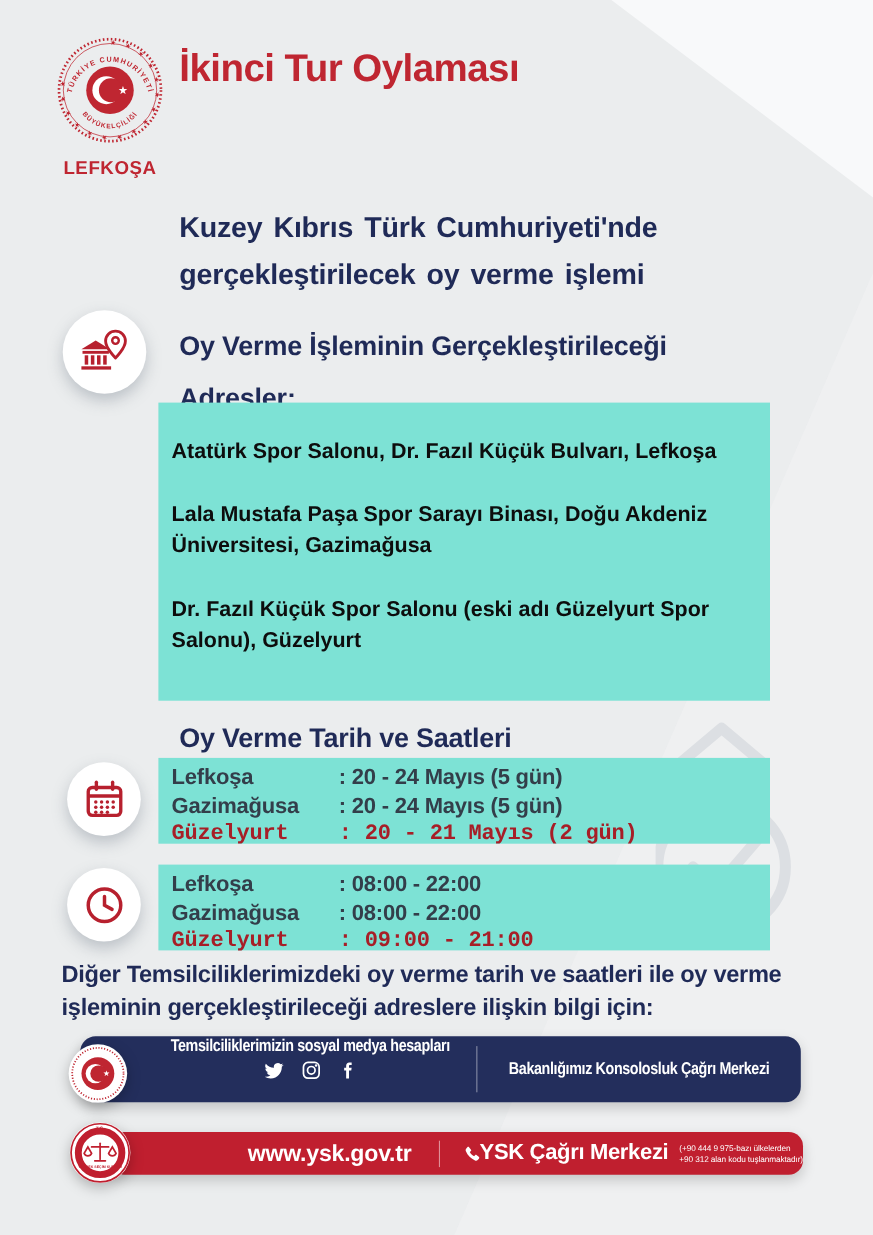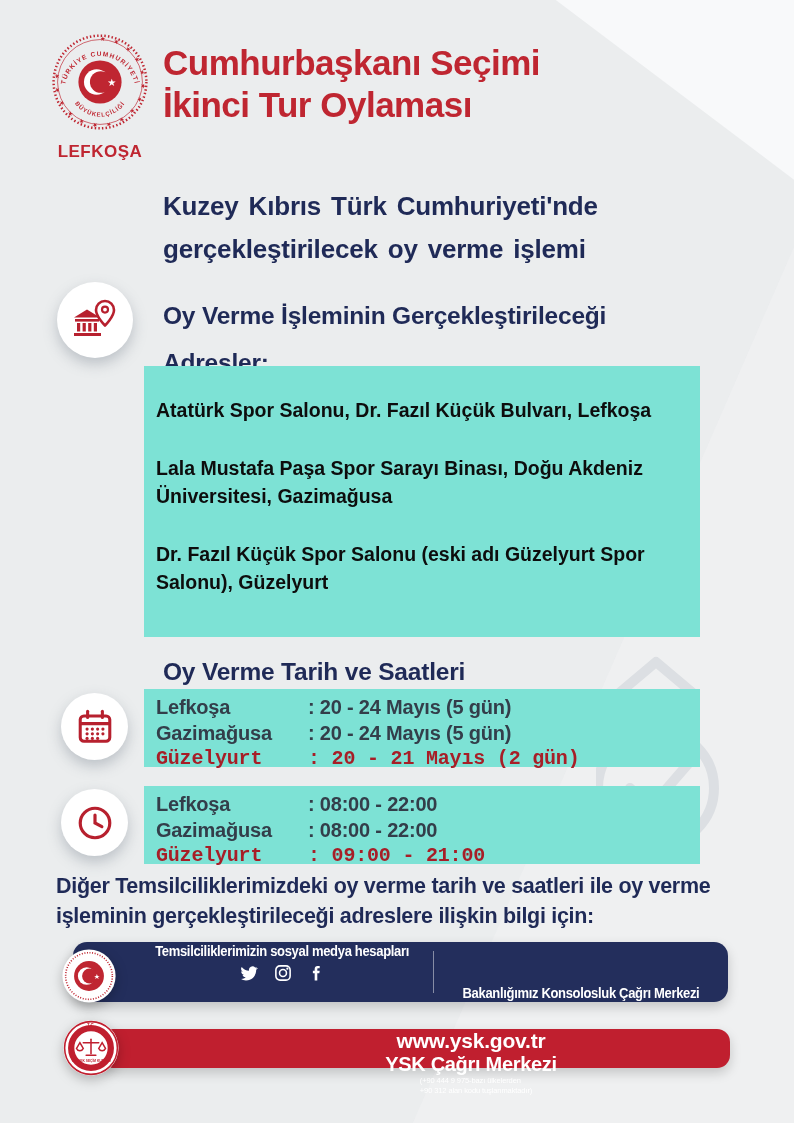--- a/index.html
+++ b/index.html
@@ -48,31 +48,31 @@
 
   
   .note{position:absolute;left:56px;top:871px;width:706px;color:#1f2a57;
     font-weight:bold;font-size:21.5px;line-height:30px;letter-spacing:-.3px;}
 
   
   .navybar{position:absolute;left:73px;top:942px;width:655px;height:60px;background:#232e5c;
     border-radius:14px;display:flex;align-items:stretch;box-shadow:0 5px 12px rgba(0,0,0,.18);
     padding-left:58px;box-sizing:border-box;color:#fff;}
   .navybar .col-left{flex:1;display:flex;flex-direction:column;align-items:center;gap:3px;}
-  .navybar .col-right{width:296px;display:flex;flex-direction:column;align-items:center;justify-content:flex-end;gap:3px;}
+  .navybar .col-right{width:296px;display:flex;flex-direction:row;align-items:center;justify-content:center;gap:3px;}
   .bar-label{font-weight:bold;font-size:15.5px;letter-spacing:-.4px;white-space:nowrap;transform:scaleX(.84);}
   .vdiv{width:1px;background:rgba(255,255,255,.45);margin:9px 0;}
   .social-row{display:flex;gap:16px;align-items:center;}
   .phone-row{display:flex;gap:9px;align-items:center;font-weight:bold;font-size:19.5px;letter-spacing:.2px;}
   .mini-seal{position:absolute;left:61px;top:948px;z-index:4;filter:drop-shadow(0 4px 6px rgba(0,0,0,.25));}
 
   
   .redbar{position:absolute;left:100px;top:1029px;width:630px;height:39px;background:#c01f2f;
     border-radius:13px;display:flex;align-items:center;box-shadow:0 5px 12px rgba(0,0,0,.18);
-    padding-left:112px;box-sizing:border-box;color:#fff;flex-direction:column;}
+    padding-left:112px;box-sizing:border-box;color:#fff;}
   .ysk-web{width:200px;text-align:center;font-weight:bold;font-size:21px;letter-spacing:-.2px;}
   .redbar .vdiv2{width:1px;height:24px;background:rgba(255,255,255,.5);margin:0 20px 0 12px;}
   .ysk-call{font-weight:bold;font-size:20px;letter-spacing:-.3px;white-space:nowrap;}
   .ysk-note{margin-left:10px;font-size:7.5px;line-height:9.5px;letter-spacing:-.1px;white-space:nowrap;}
   .ysk-seal{position:absolute;left:62px;top:1019px;z-index:4;filter:drop-shadow(0 4px 6px rgba(0,0,0,.25));}
 </style>
 </head>
 <body>
 
 <div class="page">
@@ -105,21 +105,20 @@
       </text>
       <circle cx="50" cy="50" r="22.5" fill="#bf2631"></circle>
       <circle cx="46.5" cy="50" r="13.2" fill="#ffffff"></circle>
       <circle cx="50.8" cy="50" r="11.3" fill="#bf2631"></circle>
       <text x="57.5" y="53.8" font-size="10.5" fill="#ffffff">★</text>
     </svg>
     <div class="seal-city">LEFKOŞA</div>
   </div>
 
   <div class="title">
-    <div>Cumhurbaşkanı Seçimi</div>
     <div>İkinci Tur Oylaması</div>
   </div>
 
   <div class="subtitle">Kuzey Kıbrıs Türk Cumhuriyeti'nde gerçekleştirilecek oy verme işlemi</div>
 
   <div class="circ circ-adres">
     <svg width="48" height="48" viewBox="0 0 48 48">
       <g stroke="#b7202e" fill="none" stroke-width="2.6" stroke-linejoin="round">
         <path d="M34 5 a9 9 0 0 1 9 9 c0 6.5 -9 15.5 -9 15.5 s-9 -9 -9 -15.5 a9 9 0 0 1 9 -9 z"></path>
         <circle cx="34" cy="13.6" r="3" stroke-width="2.2"></circle>

